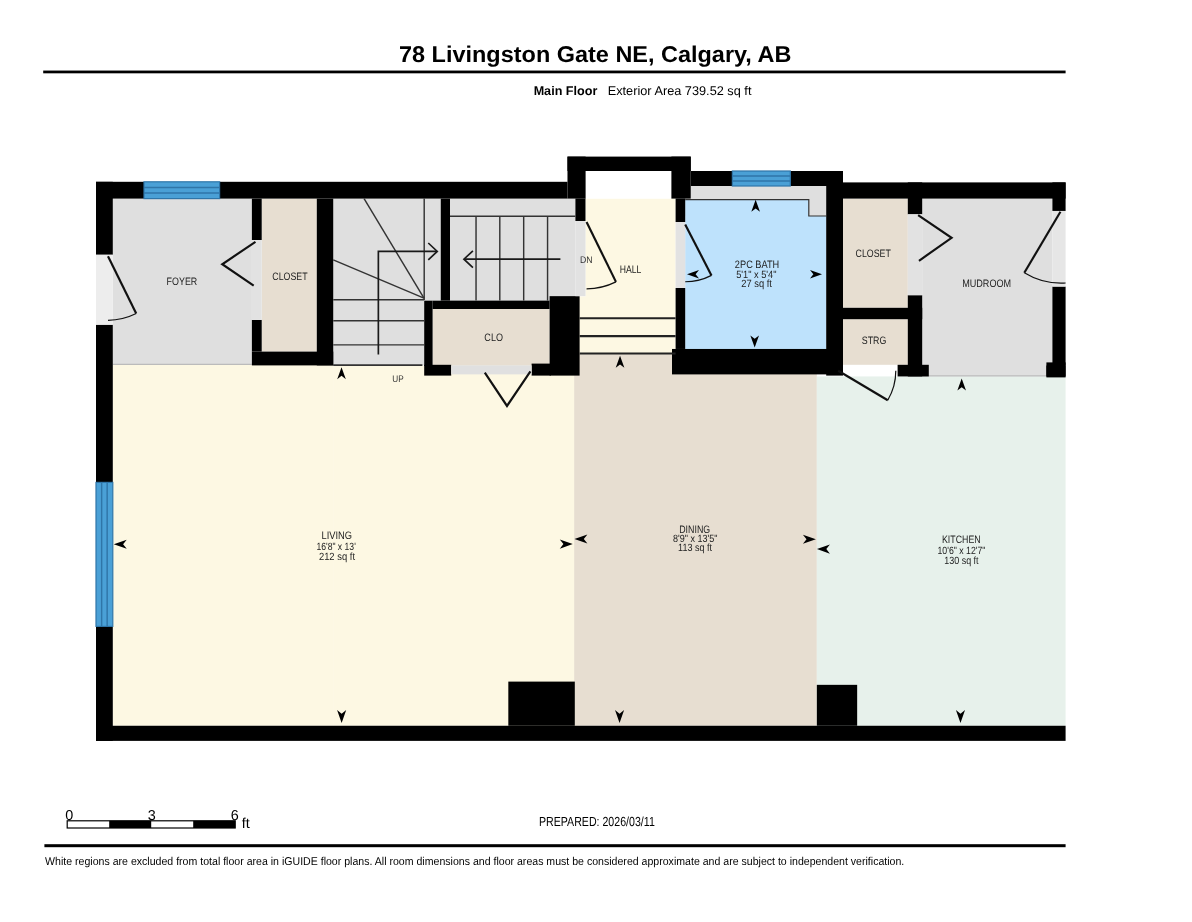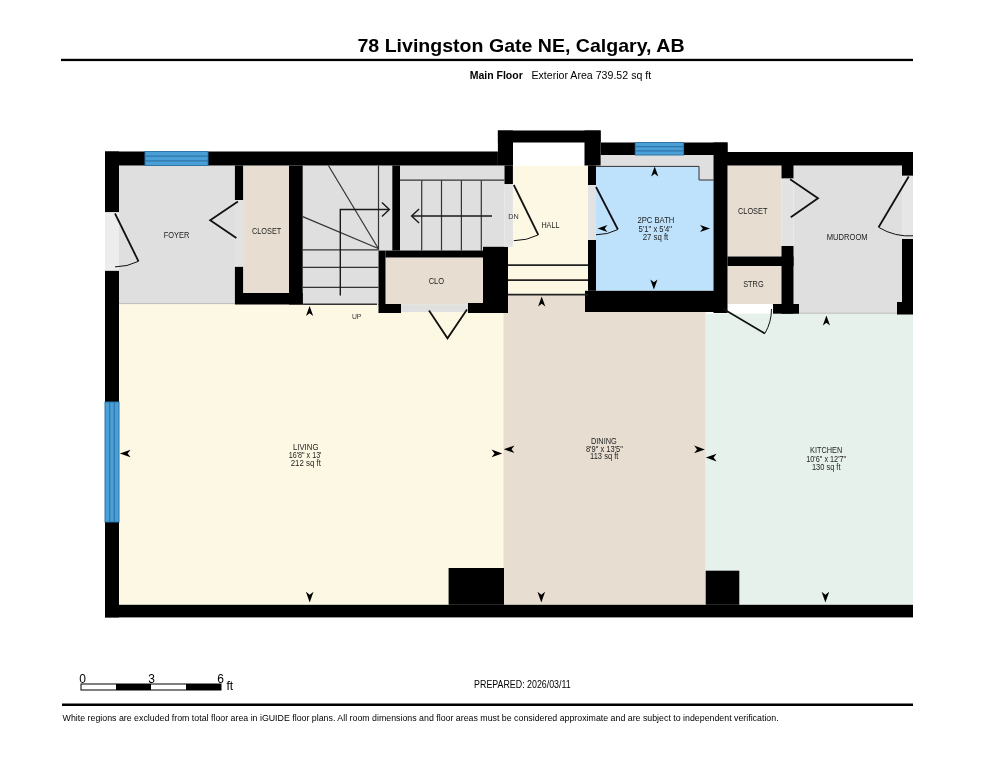--- a/index.html
+++ b/index.html
@@ -1,17 +1,17 @@
 <!DOCTYPE html>
 <html><head>
 <meta charset="utf-8">
 <style>
   html,body{margin:0;padding:0;background:#fff;}
   #page{position:relative;width:888px;height:768px;background:#fff;overflow:hidden;
-        font-family:"Liberation Sans", sans-serif;margin-left:25px;}
+        font-family:"Liberation Sans", sans-serif;}
   svg{display:block;}
   text{font-family:"Liberation Sans", sans-serif;}
 </style>
 </head>
 <body>
 <div id="page">
 <svg width="993" height="768" viewBox="0 0 993 768">
 <rect x="0" y="0" width="993" height="768" fill="#ffffff"></rect>
 
 <text x="496" y="51.5" text-anchor="middle" font-size="19" font-weight="bold" fill="#000" textLength="327" lengthAdjust="spacingAndGlyphs">78 Livingston Gate NE, Calgary, AB</text>

